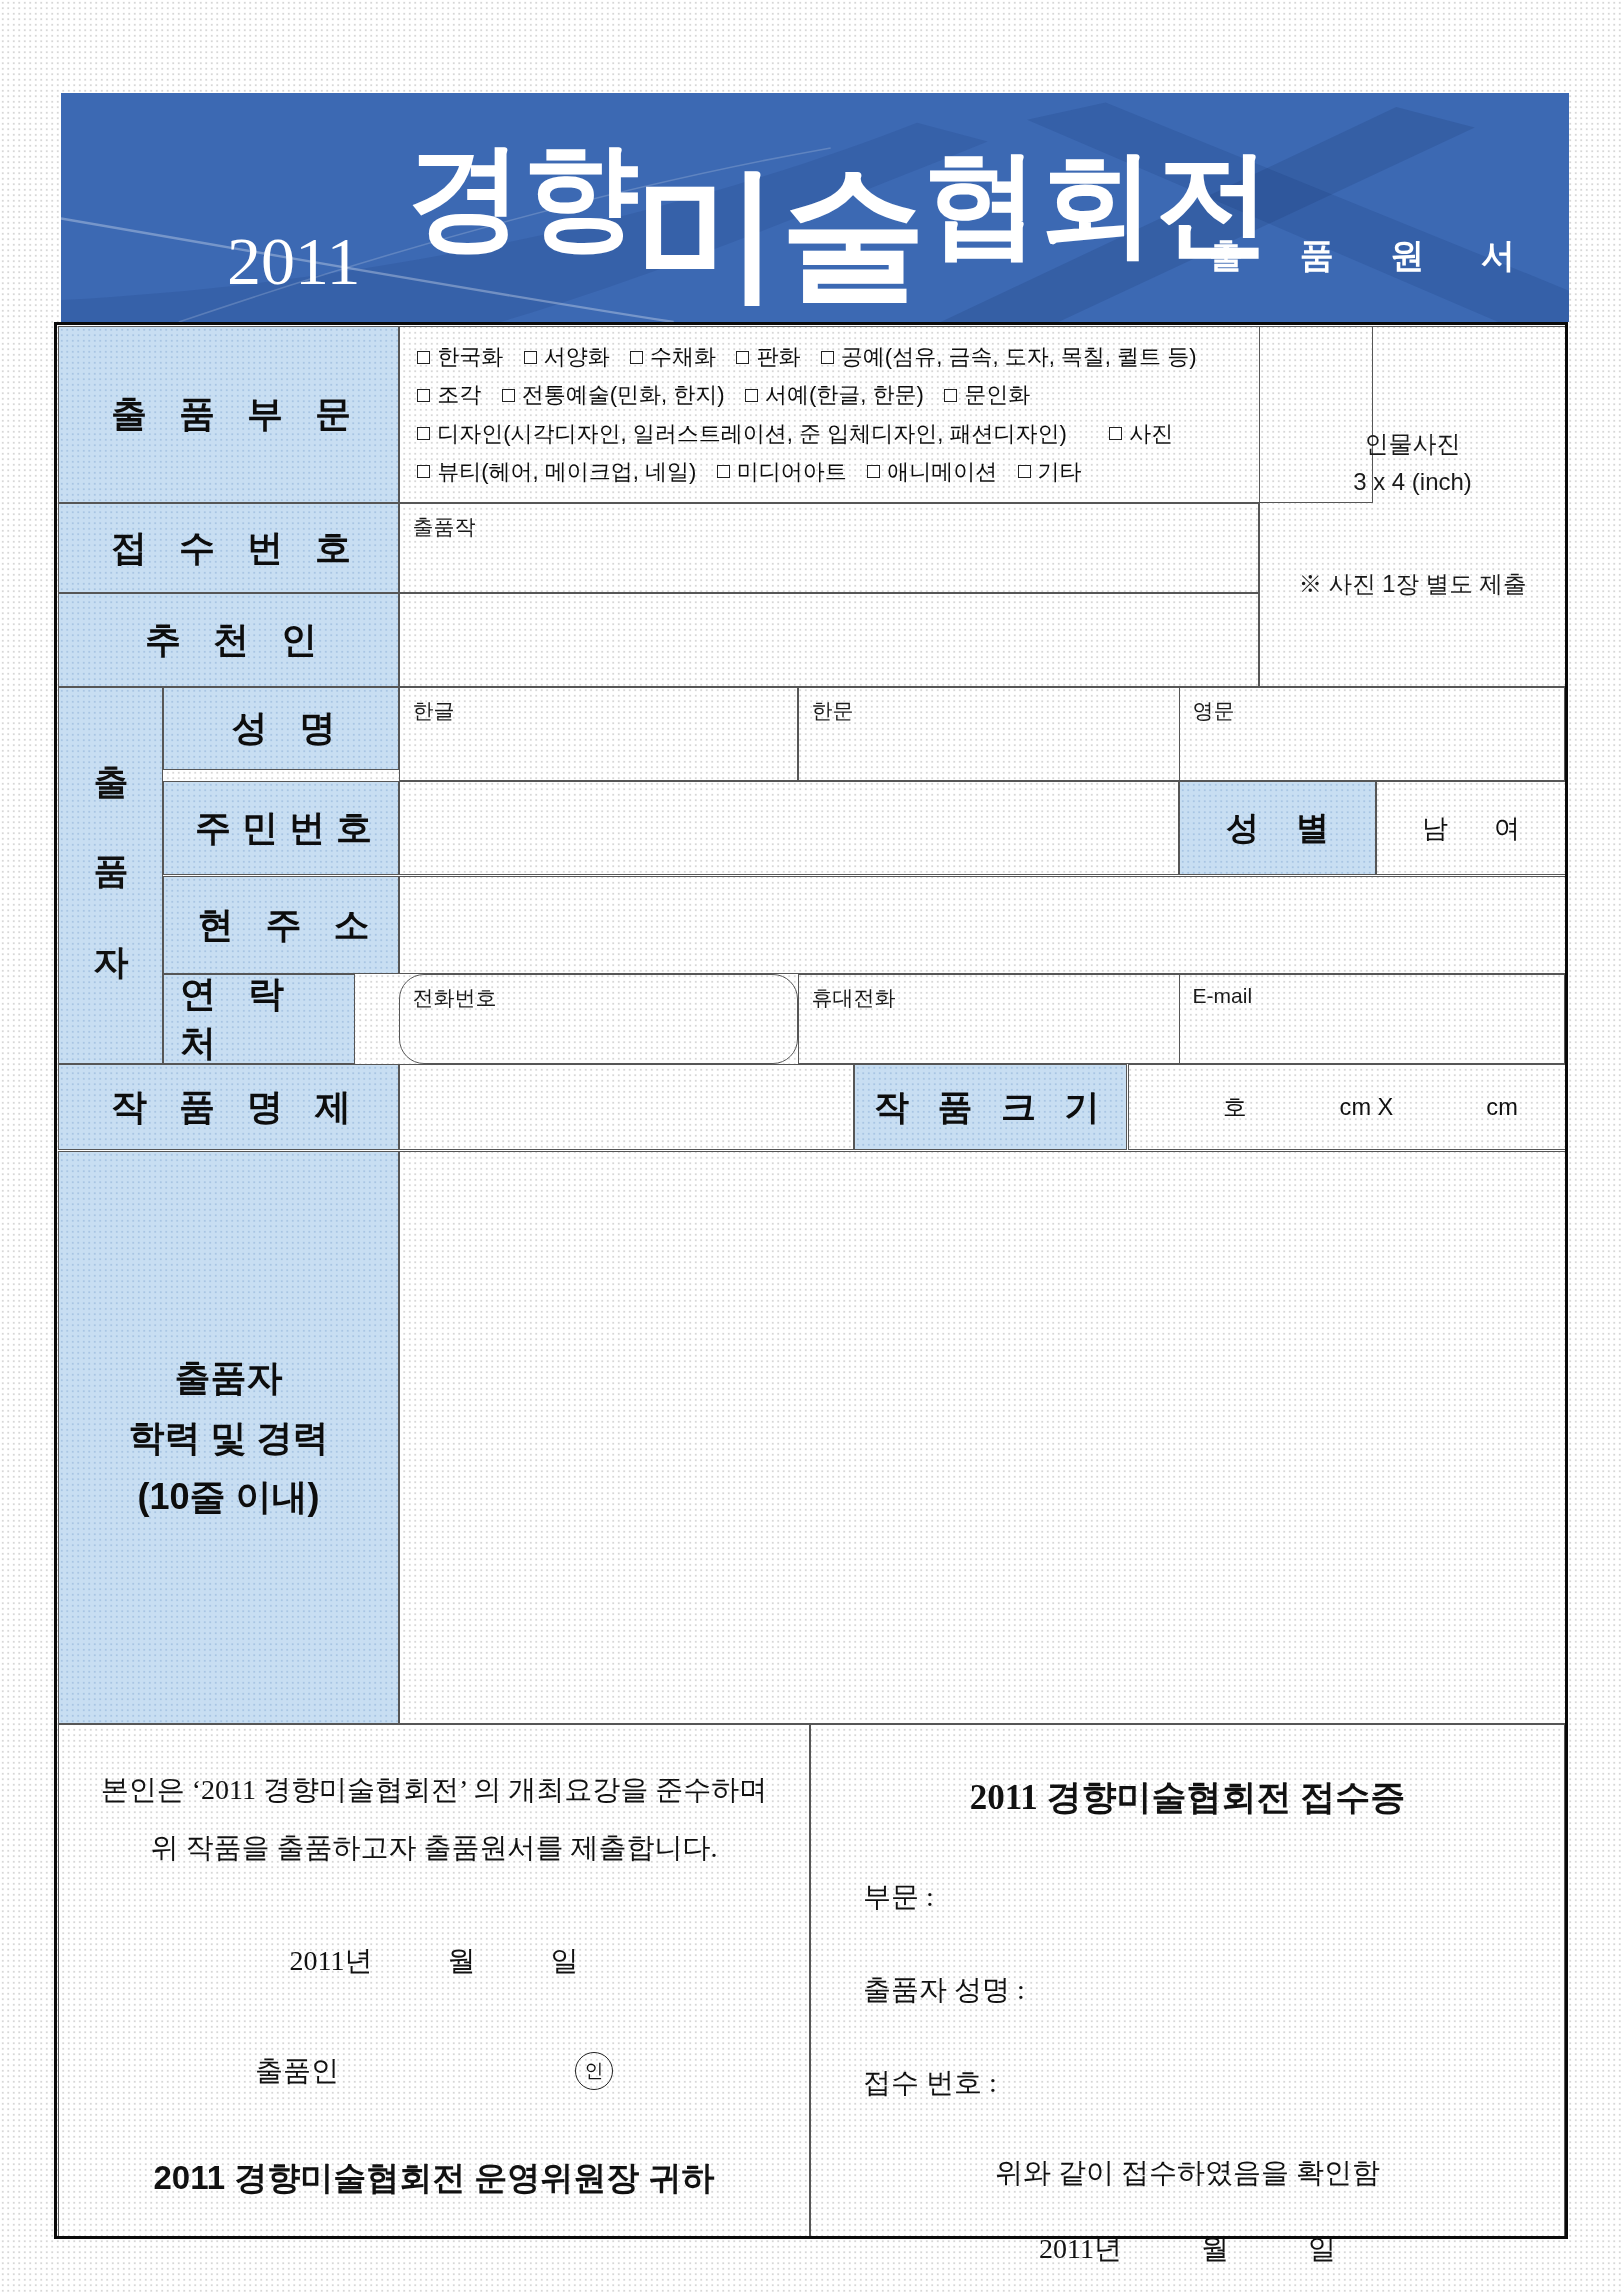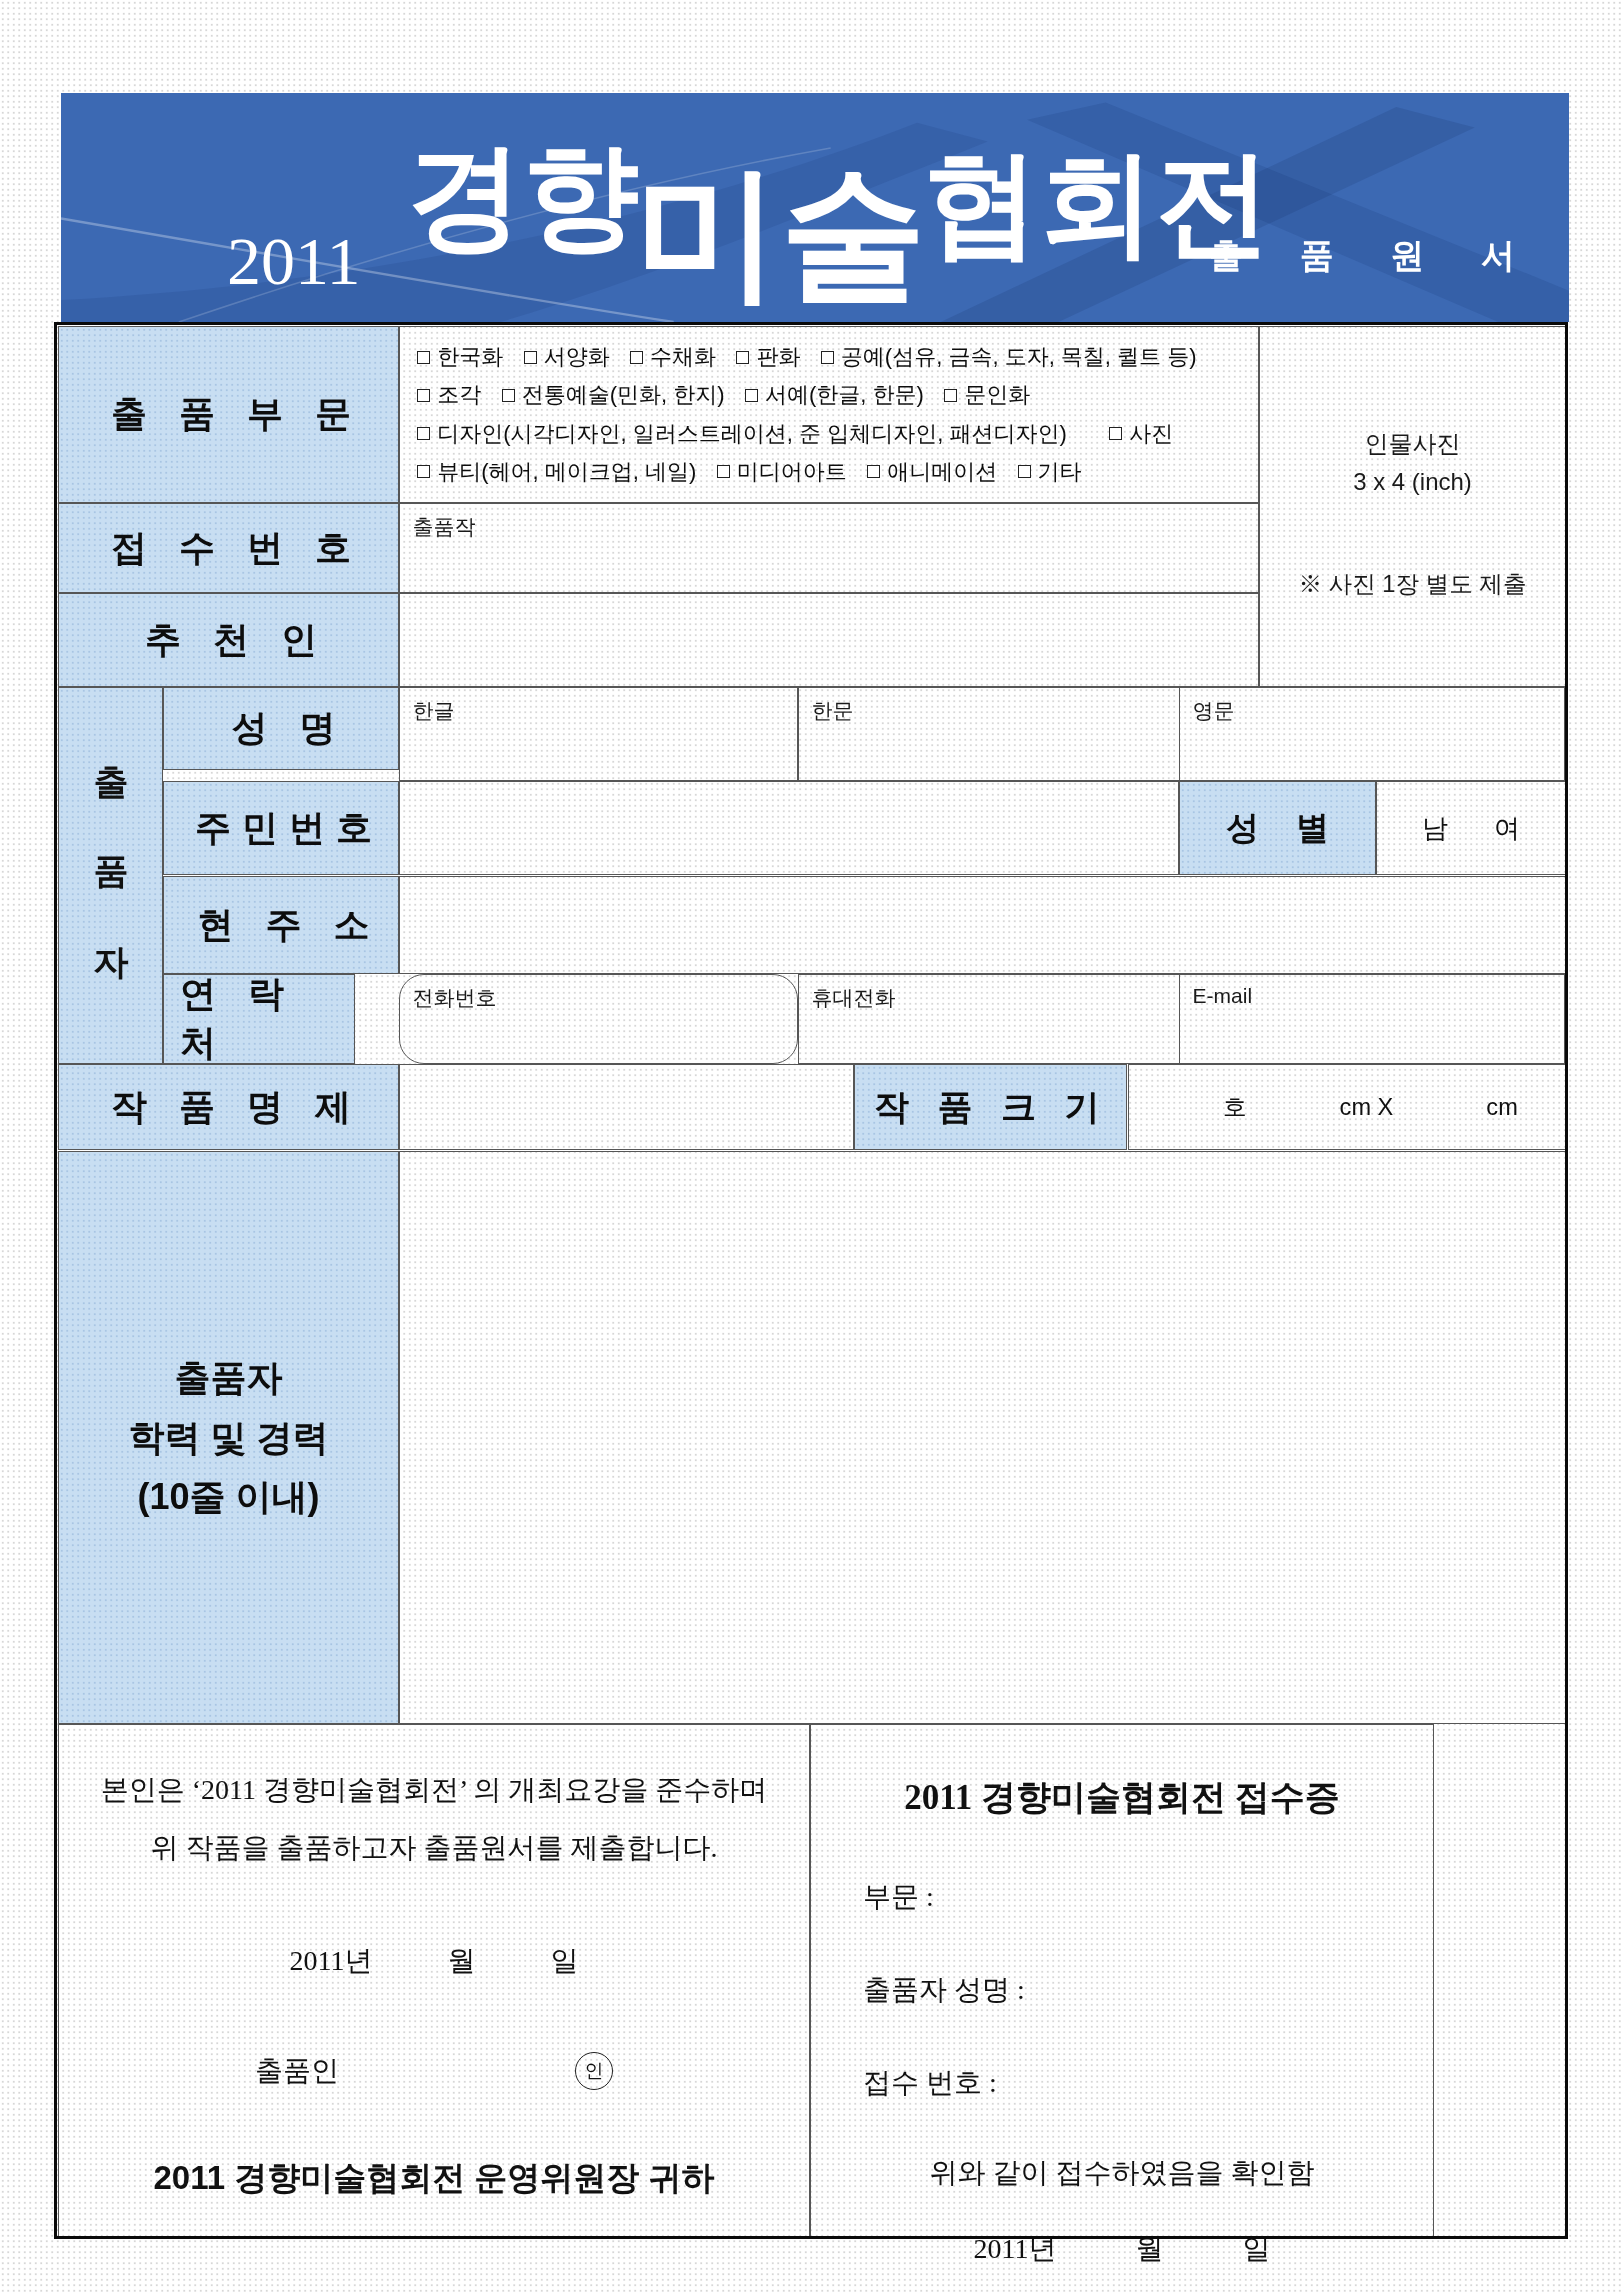--- a/index.html
+++ b/index.html
@@ -113,21 +113,21 @@
       <span class="t1">경향</span>
       <span class="t2">미술</span>
       <span class="t3">협회전</span>
     </div>
     <div class="banner-sub">출 품 원 서</div>
   </div>
 
   <div class="form">
 
     <div class="cell blue lab lab-lg" style="left:0;top:0;width:341px;height:177px;">출 품 부 문</div>
-    <div class="cell cat-content" style="left:341px;top:0;width:860px;height:177px;">
+    <div class="cell cat-content" style="left:341px;top:0;width:974px;height:177px;">
       <div class="cat-line">
         <span class="ci">
             <i class="cb"></i>
             <em>한국화</em>
           </span>
         <span class="ci">
             <i class="cb"></i>
             <em>서양화</em>
           </span>
         <span class="ci">
@@ -266,21 +266,21 @@
         <span>월</span>
         <span>일</span>
       </div>
       <div class="sign-row">
         <span>출품인</span>
         <span class="seal">인</span>
       </div>
       <div class="addressee">2011 경향미술협회전 운영위원장 귀하</div>
     </div>
 
-    <div class="cell serif receipt" style="left:752px;top:1398px;width:624px;height:513px;">
+    <div class="cell serif receipt" style="left:752px;top:1398px;width:755px;height:513px;">
       <div class="r-title">2011 경향미술협회전 접수증</div>
       <div class="fld f1">부문 :</div>
       <div class="fld f2">출품자 성명 :</div>
       <div class="fld f3">접수 번호 :</div>
       <div class="confirm">위와 같이 접수하였음을 확인함</div>
       <div class="date-row">
         <span>2011년</span>
         <span>월</span>
         <span>일</span>
       </div>

